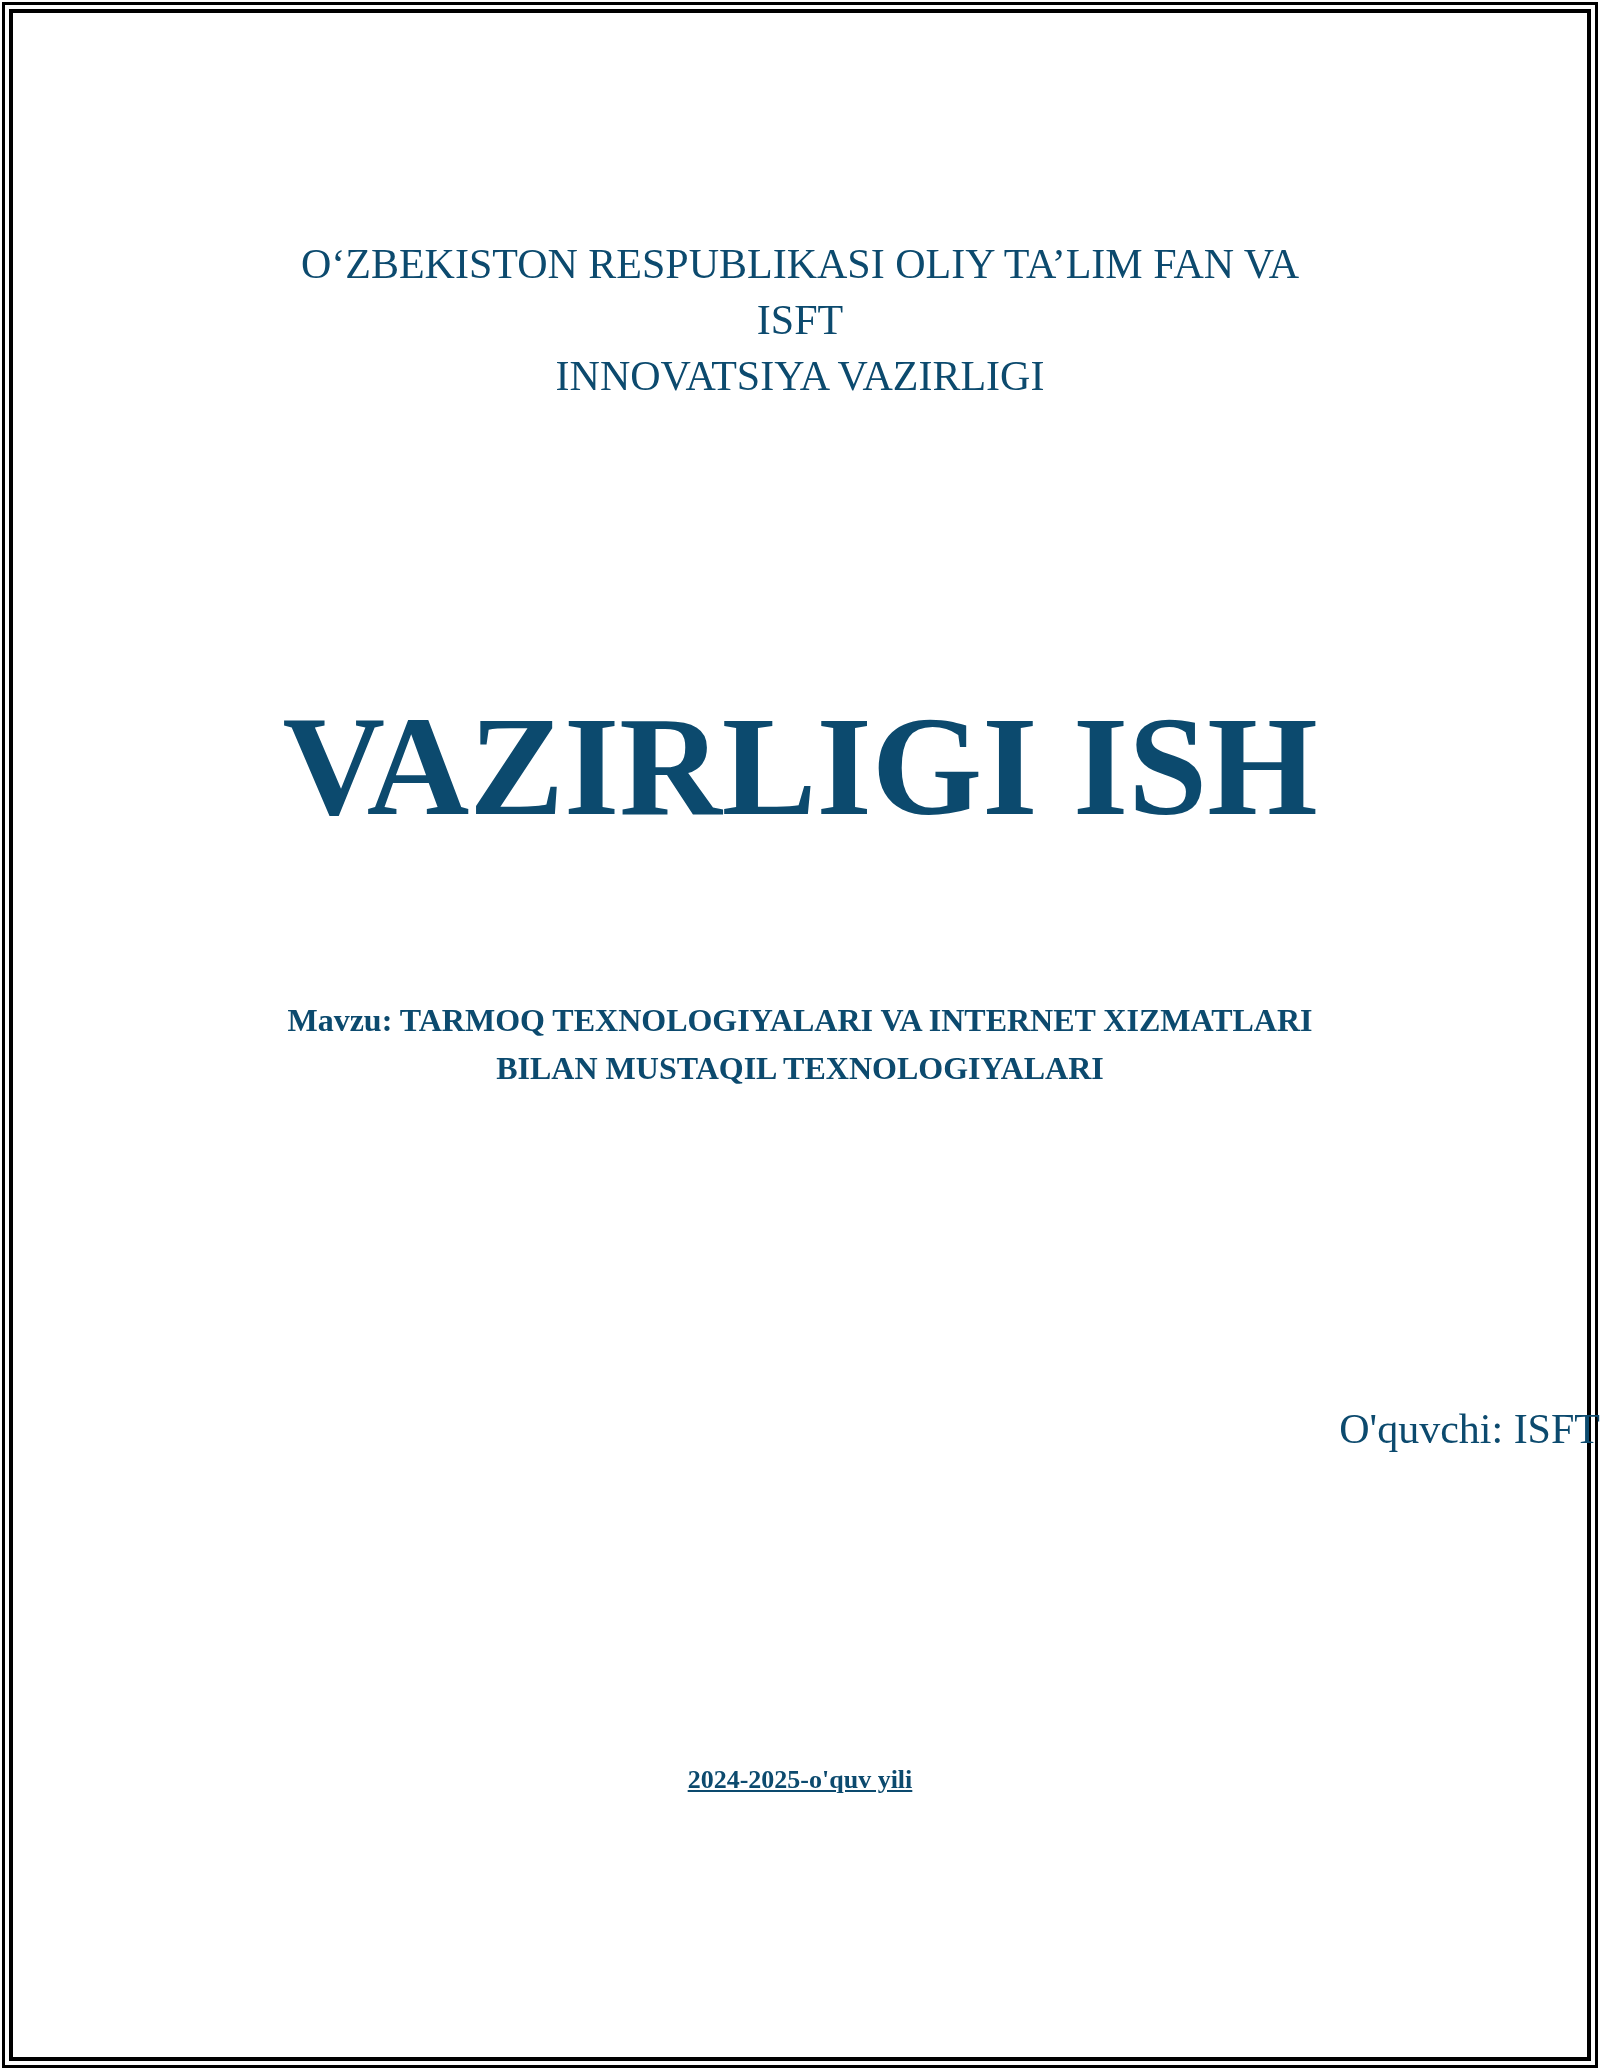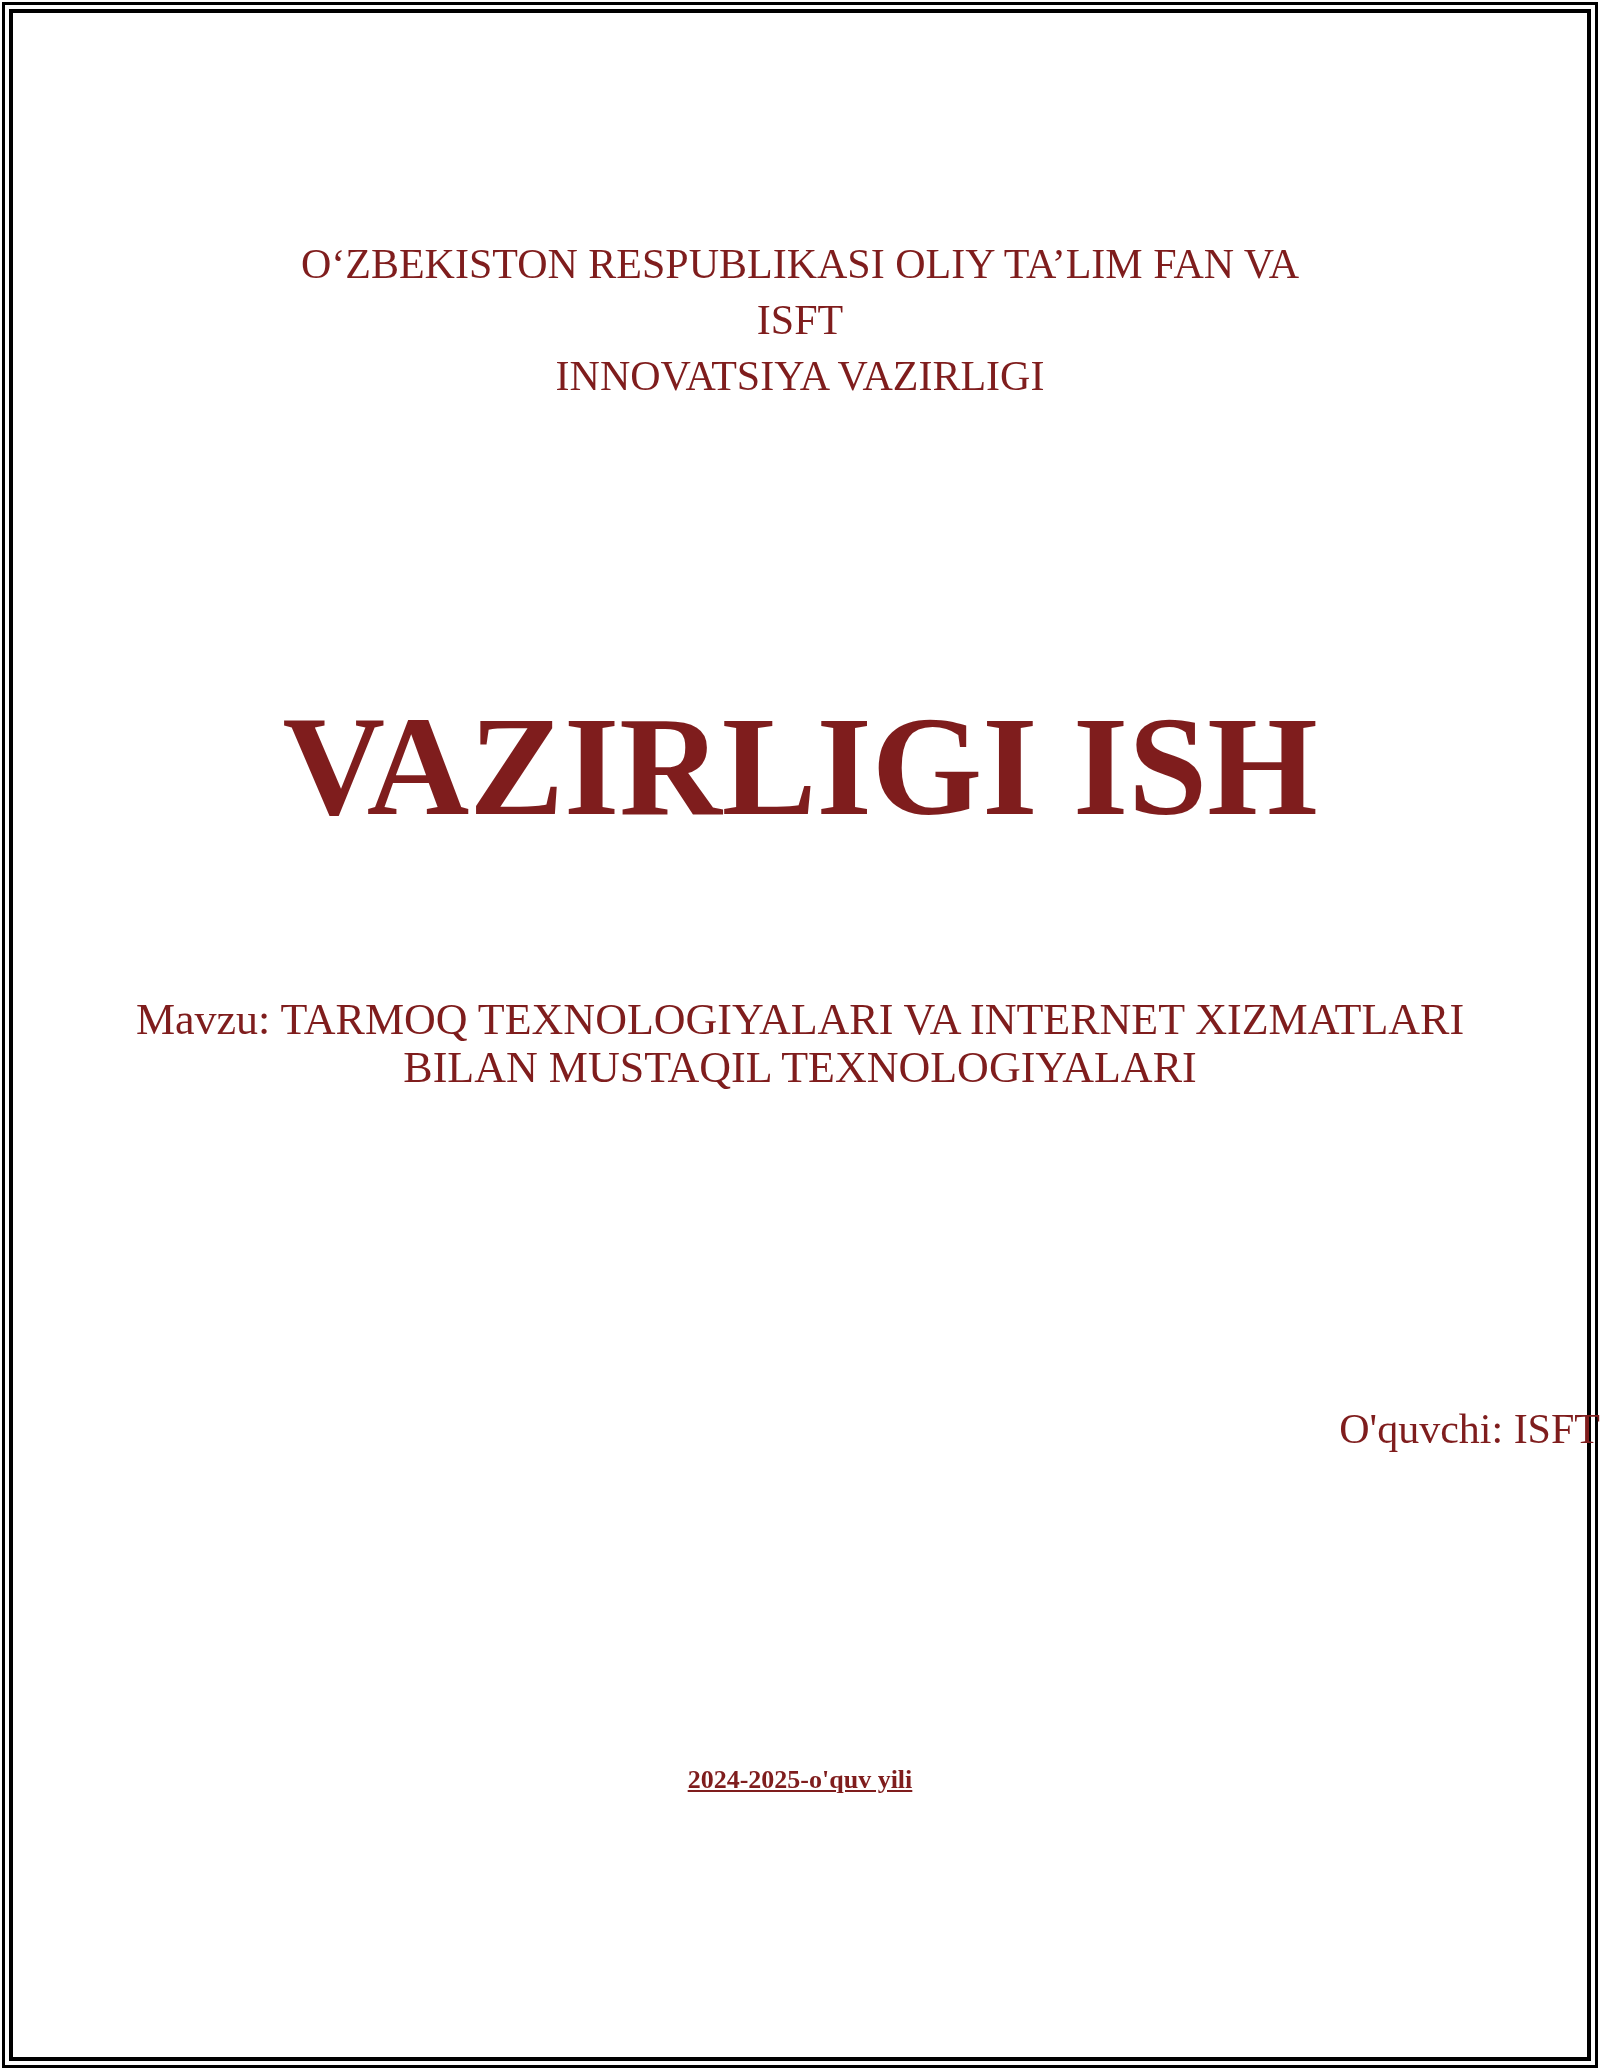--- a/index.html
+++ b/index.html
@@ -6,21 +6,21 @@
     margin: 0;
     padding: 0;
     background: #ffffff;
   }
   #page {
     position: relative;
     width: 1600px;
     height: 2070px;
     background: #ffffff;
     font-family: "Liberation Serif", "DejaVu Serif", serif;
-    color: #7f1d1d;
+    color: #0c4a6e;
     overflow: hidden;
   }
   .frame-outer {
     position: absolute;
     top: 2px; left: 2px; right: 2px; bottom: 2px;
     border: 3px solid #000000;
     pointer-events: none;
   }
   .frame-inner {
     position: absolute;
@@ -43,23 +43,23 @@
   }
   .main-title {
     top: 695px;
     font-size: 142px;
     line-height: 1;
     font-weight: bold;
     letter-spacing: 0;
   }
   .topic-block {
     top: 996px;
-    font-size: 44px;
+    font-size: 32px;
     line-height: 48px;
-    font-weight: normal;
+    font-weight: bold;
   }
   .student-line {
     top: 1401px;
     font-size: 42px;
     line-height: 56px;
     font-weight: normal;
     text-align: right;
   }
   .footer-line {
     top: 1764px;

